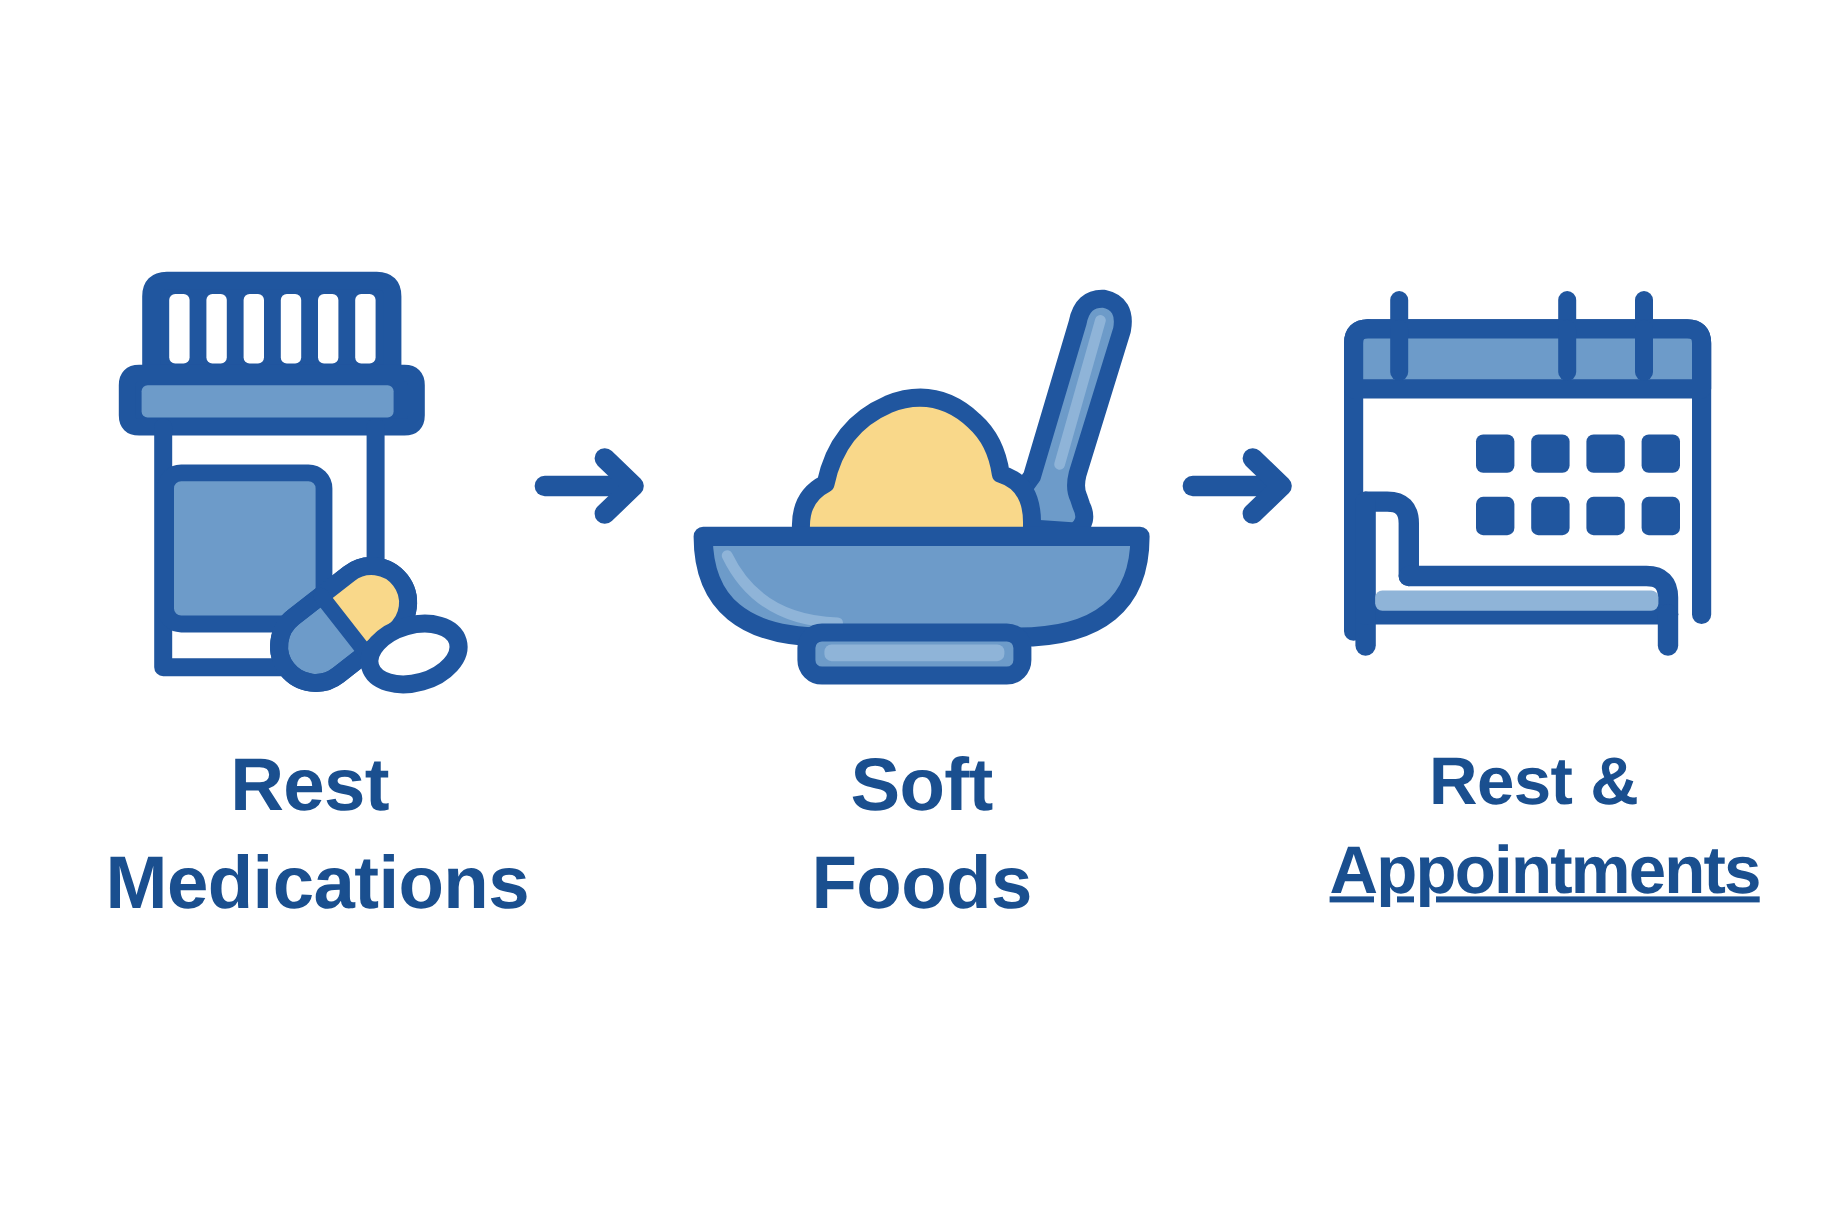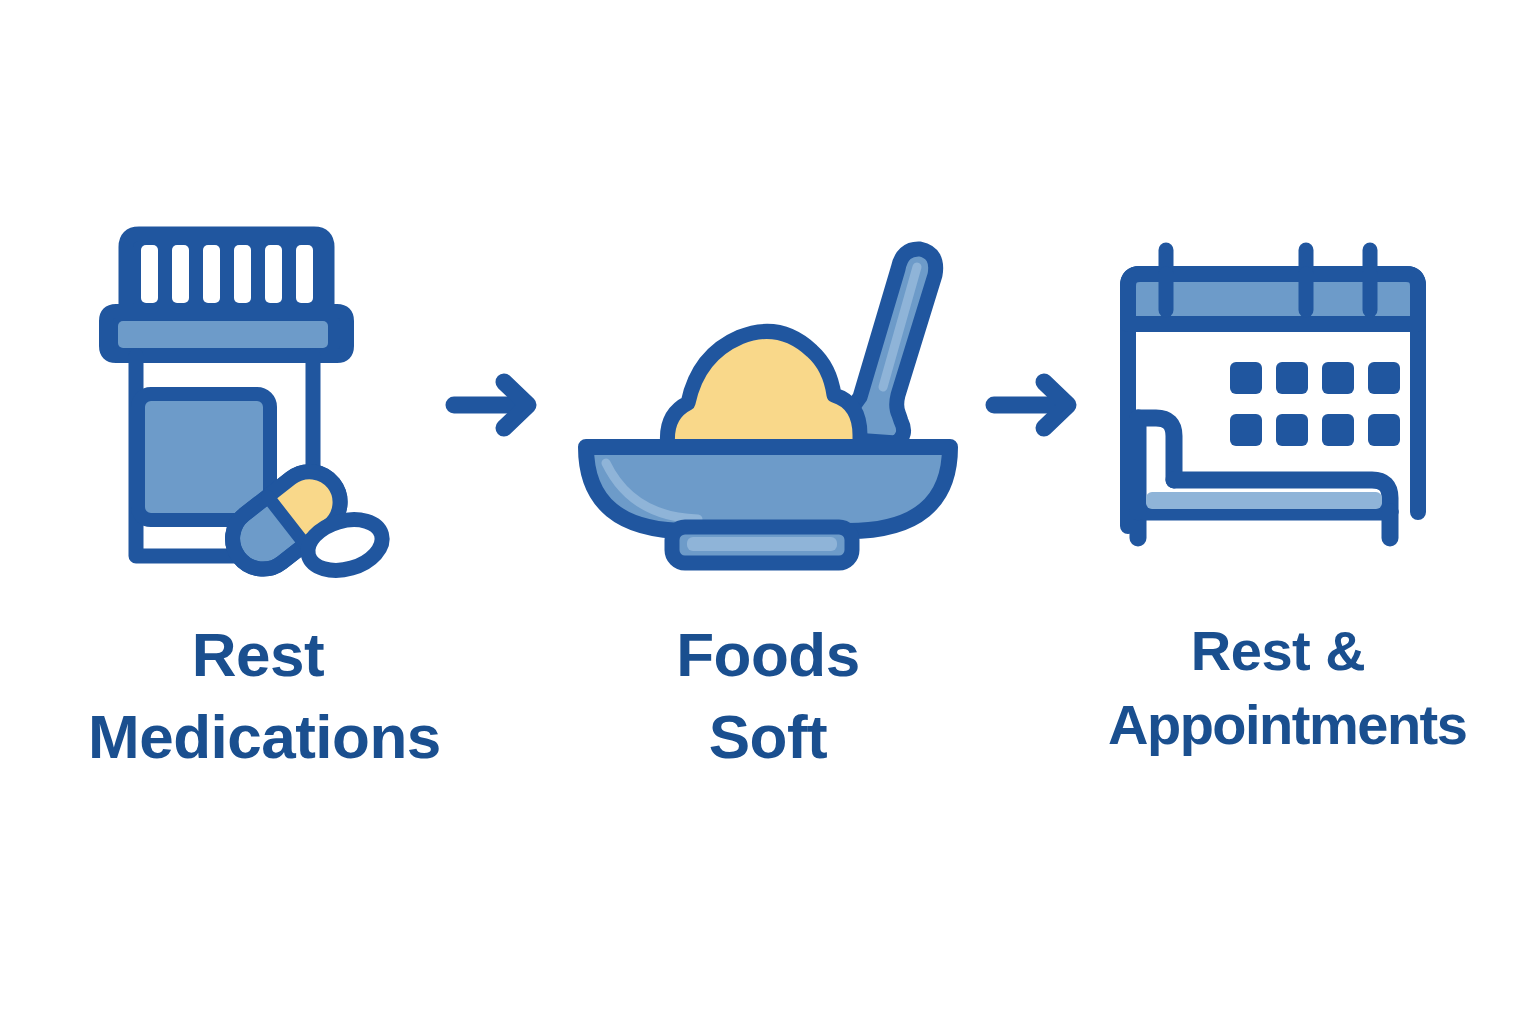--- a/index.html
+++ b/index.html
@@ -75,21 +75,21 @@
     font-weight: bold;
     font-size: 62px;
     line-height: 1.32;
     letter-spacing: -0.5px;
     white-space: nowrap;
   }
   .cap-cell.wide { width: 400px; }
   .cap-spacer { width: 140px; flex: 0 0 auto; }
   .cap-line { display: block; }
   .cap-cell.c3 { font-size: 56px; }
-  .cap-cell.c3 .cap-line.l2 { letter-spacing: -1.5px; }
+  .cap-cell.c3 .cap-line.l2 { letter-spacing: -1.5px; text-decoration: underline; }
 
   svg { overflow: visible; }
 </style>
 </head>
 <body>
 
 <div id="stage">
 
   <div class="flow">
 
@@ -235,22 +235,22 @@
   <div class="captions">
 
     <div class="cap-cell c1">
       <span class="cap-line l1">Rest</span>
       <span class="cap-line l2">Medications</span>
     </div>
 
     <div class="cap-spacer"></div>
 
     <div class="cap-cell c2 wide">
+      <span class="cap-line l1">Soft</span>
       <span class="cap-line l2">Foods</span>
-      <span class="cap-line l1">Soft</span>
     </div>
 
     <div class="cap-spacer"></div>
 
     <div class="cap-cell c3">
       <span class="cap-line l1">Rest &amp;</span>
       <span class="cap-line l2">Appointments</span>
     </div>
 
   </div>

